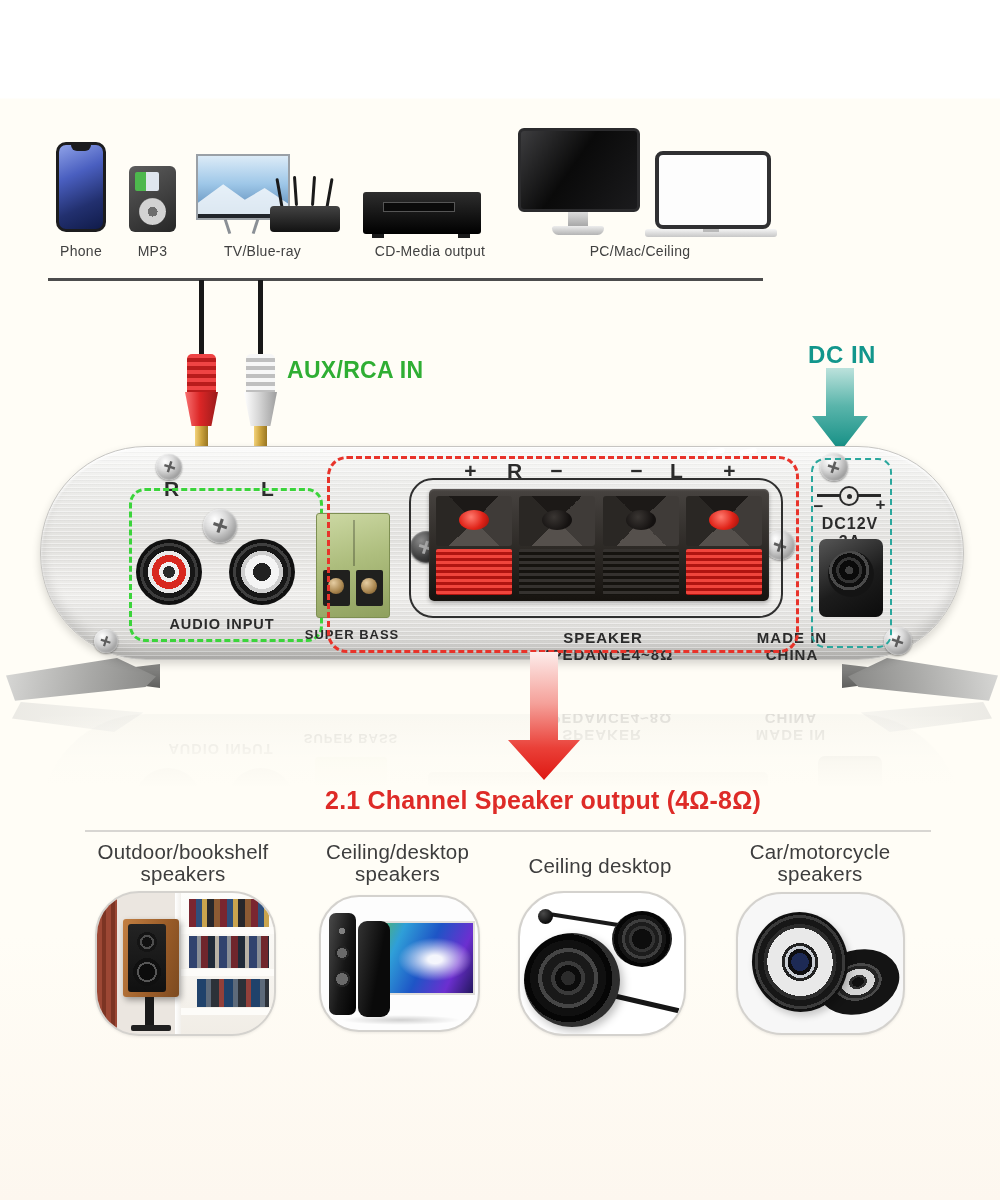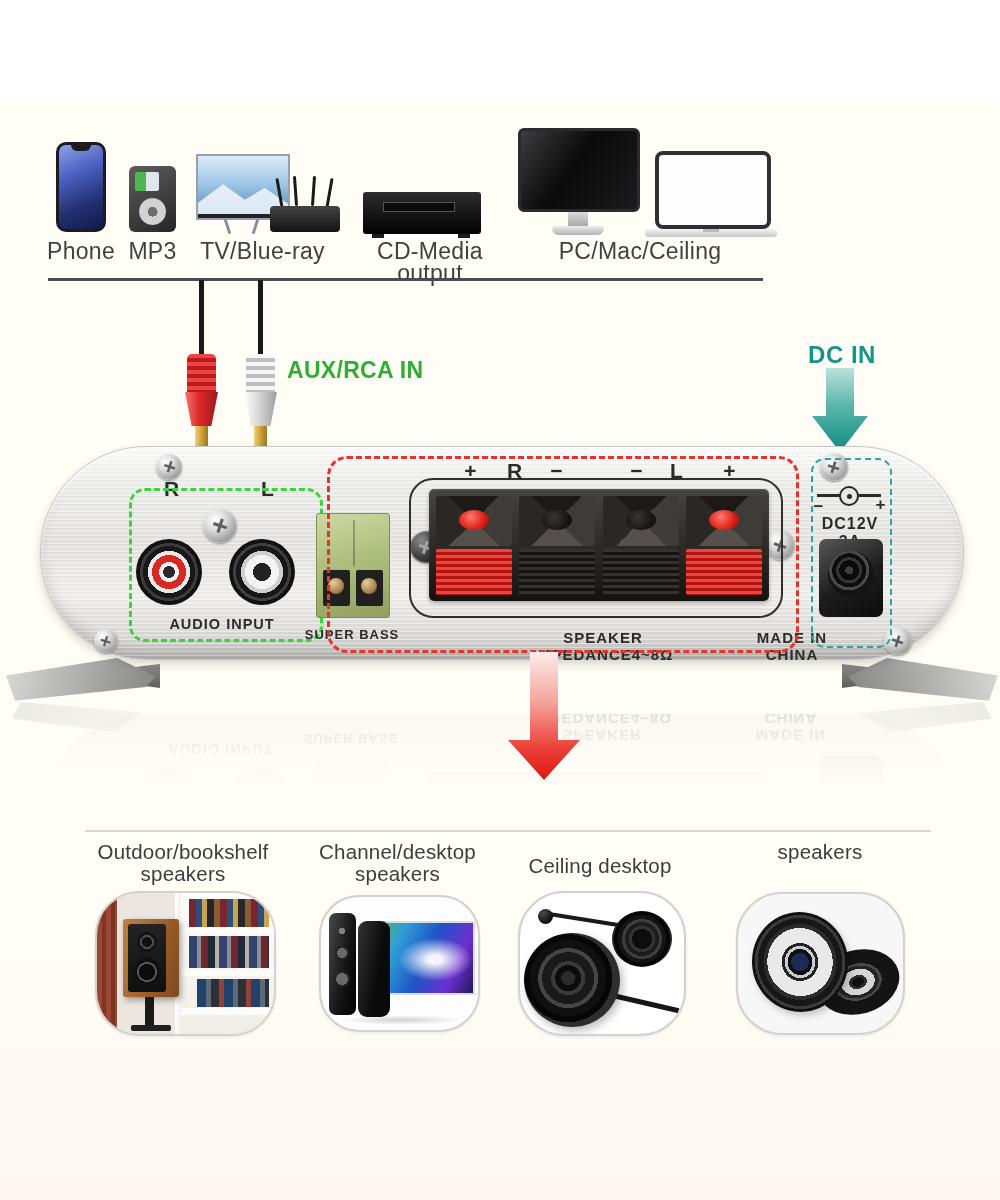--- a/index.html
+++ b/index.html
@@ -1,20 +1,20 @@
 <!DOCTYPE html>
 <html><head>
 <meta charset="utf-8">
 <style>
   html,body{margin:0;padding:0;}
   body{font-family:"Liberation Sans",sans-serif;}
   .canvas{position:relative;width:1000px;height:1200px;overflow:hidden;
     background:linear-gradient(180deg,#ffffff 0,#ffffff 98px,#fffdf6 99px,#fffdf6 78%,#fdf7ef 100%);}
   .abs{position:absolute;}
-  .lbl{position:absolute;text-align:center;color:#414141;font-size:23px;letter-spacing:.3px;line-height:22px;}
+  .lbl{position:absolute;text-align:center;color:#414141;font-size:14px;letter-spacing:.3px;line-height:22px;}
   
   .phone{border:3px solid #1c1c1e;border-radius:10px;background:linear-gradient(155deg,#8fa2e8 0%,#4a5fc0 35%,#22306f 70%,#101b4a 100%);}
   .phone-notch{position:absolute;top:0;left:50%;transform:translateX(-50%);width:20px;height:6px;background:#1c1c1e;border-radius:0 0 6px 6px;}
   .ipod{border-radius:6px;background:linear-gradient(150deg,#5d5d5d,#262626);}
   .ipod-screen{position:absolute;left:6px;top:6px;width:24px;height:19px;border-radius:2px;background:linear-gradient(90deg,#4db84d 0 46%,#dfe6ee 46%);}
   .ipod-wheel{position:absolute;left:10px;top:32px;width:27px;height:27px;border-radius:50%;background:radial-gradient(circle,#6d6d6d 0 5px,#d2d2d2 5px 13px,#bdbdbd 13px);}
   .tv{border:2px solid #9aa0a6;background:linear-gradient(180deg,#dcebf7 0%,#9ec7e8 45%,#4f7fae 100%);}
   .tv-mountains{position:absolute;left:0;bottom:4px;width:100%;height:60%;background:#f3f8fc;opacity:.85;
     clip-path:polygon(0 70%,28% 20%,52% 62%,74% 30%,100% 72%,100% 100%,0 100%);}
   .tv-bezel{position:absolute;left:0;bottom:0;width:100%;height:4px;background:#20242a;}
@@ -266,35 +266,37 @@
     <defs>
         <linearGradient id="rg" x1="0" y1="0" x2="0" y2="1">
       <stop offset="0" stop-color="#fdecea"></stop>
           <stop offset="0.4" stop-color="#f5a19a"></stop>
           <stop offset="0.75" stop-color="#ea4038"></stop>
           <stop offset="1" stop-color="#de1812"></stop>
     </linearGradient>
       </defs>
     <path d="M28 0 h28 v88 h22 L42 128 L6 88 h22 Z" fill="url(#rg)"></path>
   </svg>
+  <div class="abs heading" style="left:270px;top:786px;width:546px;z-index:30;">2.1 Channel Speaker output (4Ω-8Ω)</div>
   <div class="abs divider" style="left:85px;top:830px;width:846px;height:2px;"></div>
 
   <div class="cat-label" style="left:68px;top:841px;width:230px;">
     <div>Outdoor/bookshelf</div>
     <div>speakers</div>
   </div>
   <div class="cat-label" style="left:295px;top:841px;width:205px;">
-    <div>Channel/desktop</div>
+    <div>Ceiling/desktop</div>
     <div>speakers</div>
   </div>
   <div class="cat-label" style="left:500px;top:855px;width:200px;">
     <div>Ceiling desktop</div>
     <div></div>
   </div>
   <div class="cat-label" style="left:710px;top:841px;width:220px;">
+    <div>Car/motorcycle</div>
     <div>speakers</div>
   </div>
 
   <div class="photo" style="left:95px;top:891px;width:177px;height:141px;border-radius:44px;background:#ebe6e0;">
     <div class="abs" style="left:0;top:0;width:20px;height:141px;background:repeating-linear-gradient(90deg,#9c4734 0 5px,#7c3423 5px 9px);"></div>
     <div class="abs" style="left:78px;top:0;width:10px;height:141px;background:linear-gradient(90deg,#ffffff,#e9e5de);"></div>
     <div class="abs" style="left:84px;top:0;width:93px;height:141px;background:linear-gradient(#fdfdfb,#f1ede6);"></div>
     <div class="abs" style="left:92px;top:6px;width:80px;height:28px;background:repeating-linear-gradient(90deg,#7a2630 0 7px,#2e4f7c 7px 13px,#c9a44e 13px 18px,#27272b 18px 25px,#8c5a33 25px 31px);"></div>
     <div class="abs" style="left:84px;top:34px;width:93px;height:7px;background:#fdfcf9;"></div>
     <div class="abs" style="left:92px;top:43px;width:80px;height:32px;background:repeating-linear-gradient(90deg,#31436e 0 8px,#8a8f96 8px 12px,#70262c 12px 19px,#1f2a38 19px 26px,#b8b2a6 26px 30px);"></div>

